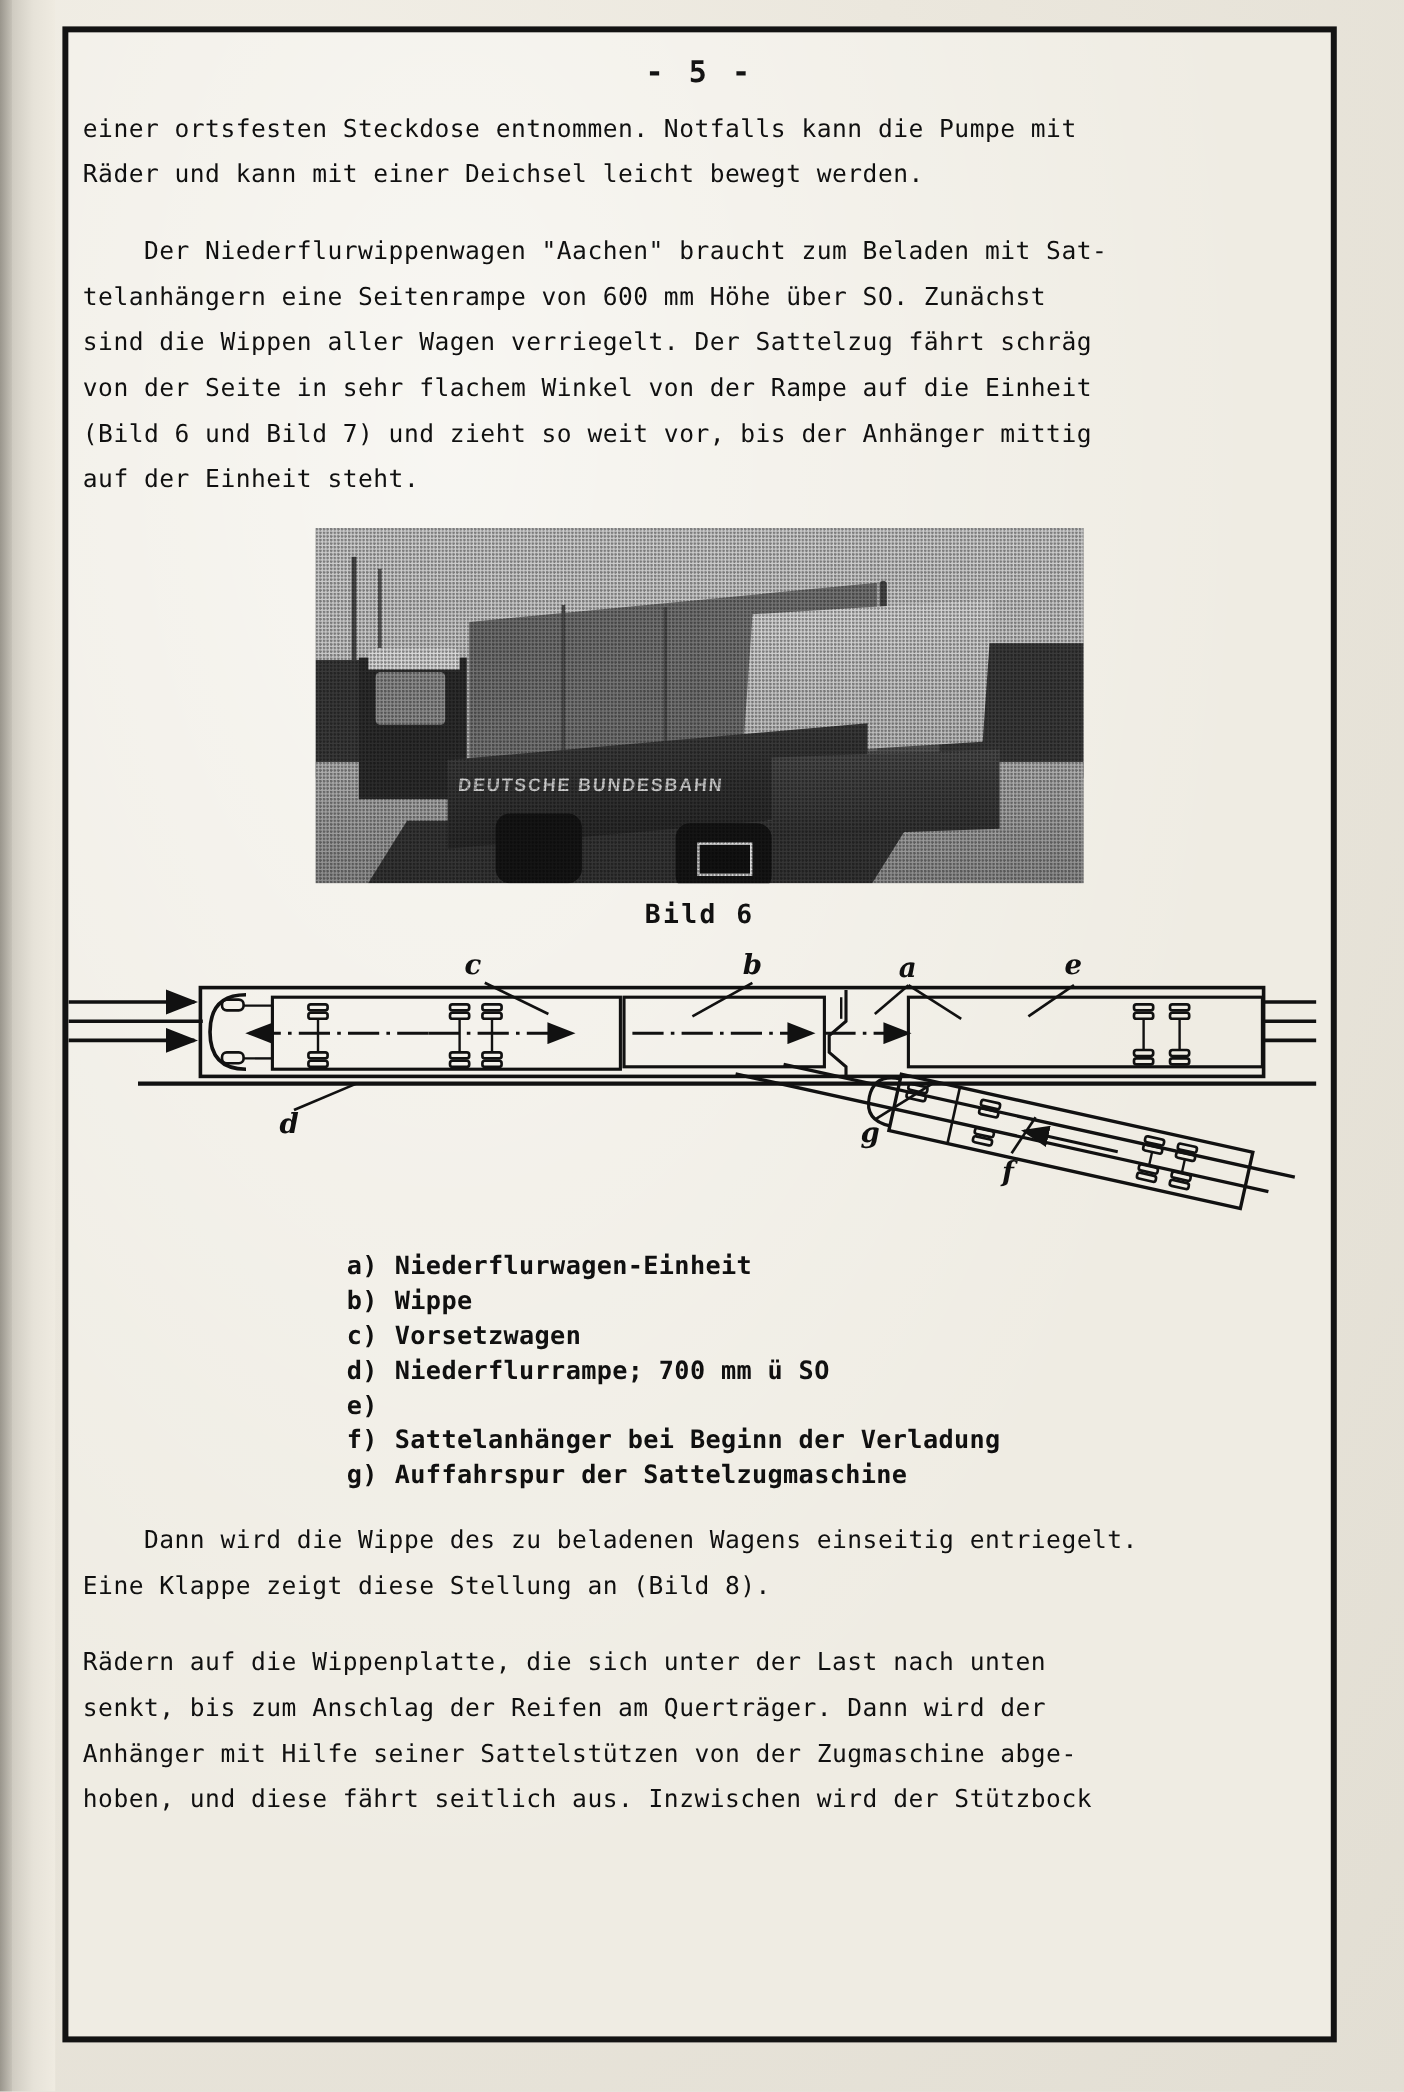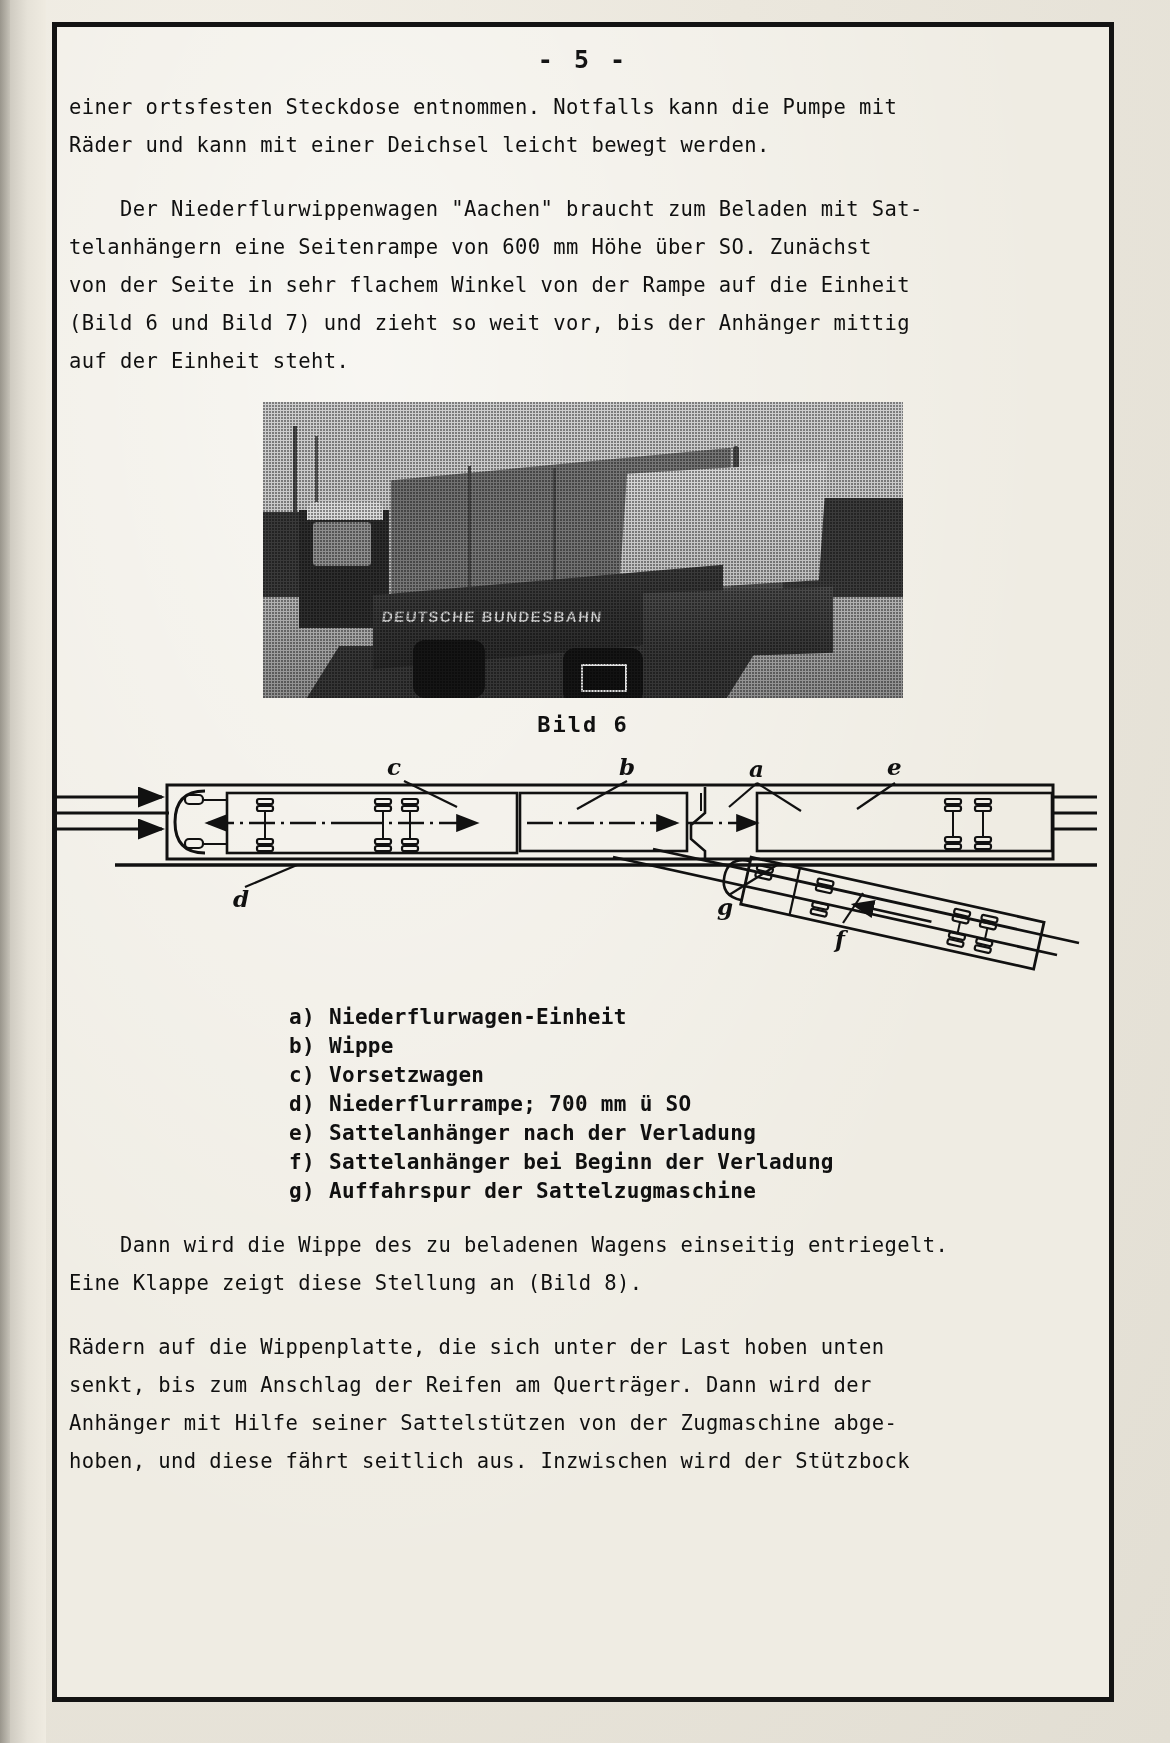--- a/index.html
+++ b/index.html
@@ -156,20 +156,21 @@
     <div class="pageno">- 5 -</div>
 
     <div id="p1">
       <p class="body para">einer ortsfesten Steckdose entnommen. Notfalls kann die Pumpe mit</p>
       <p class="body para">Räder und kann mit einer Deichsel leicht bewegt werden.</p>
     </div>
 
     <div id="p2">
       <p class="body para">    Der Niederflurwippenwagen "Aachen" braucht zum Beladen mit Sat-</p>
       <p class="body para">telanhängern eine Seitenrampe von 600 mm Höhe über SO. Zunächst</p>
+      <p class="body para">sind die Wippen aller Wagen verriegelt. Der Sattelzug fährt schräg</p>
       <p class="body para">von der Seite in sehr flachem Winkel von der Rampe auf die Einheit</p>
       <p class="body para">(Bild 6 und Bild 7) und zieht so weit vor, bis der Anhänger mittig</p>
       <p class="body para">auf der Einheit steht.</p>
     </div>
 
     <div id="photo-wrap">
       <div id="photo">
         <div class="ph" id="sky"></div>
         <div class="ph" id="mast"></div>
         <div class="ph" id="mast2"></div>
@@ -322,39 +323,38 @@
       <div class="leg-row">
         <span class="leg-key">c)</span>
         <span>Vorsetzwagen</span>
       </div>
       <div class="leg-row">
         <span class="leg-key">d)</span>
         <span>Niederflurrampe; 700 mm ü SO</span>
       </div>
       <div class="leg-row">
         <span class="leg-key">e)</span>
-        <span>Sattelanhänger nach der Verladung</span>
       </div>
       <div class="leg-row">
         <span class="leg-key">f)</span>
         <span>Sattelanhänger bei Beginn der Verladung</span>
       </div>
       <div class="leg-row">
         <span class="leg-key">g)</span>
         <span>Auffahrspur der Sattelzugmaschine</span>
       </div>
     </div>
 
 
     <div id="p3">
       <p class="body para">    Dann wird die Wippe des zu beladenen Wagens einseitig entriegelt.</p>
       <p class="body para">Eine Klappe zeigt diese Stellung an (Bild 8).</p>
     </div>
 
     <div id="p4">
-      <p class="body para">Rädern auf die Wippenplatte, die sich unter der Last hoben unten</p>
+      <p class="body para">Rädern auf die Wippenplatte, die sich unter der Last nach unten</p>
       <p class="body para">senkt, bis zum Anschlag der Reifen am Querträger. Dann wird der</p>
       <p class="body para">Anhänger mit Hilfe seiner Sattelstützen von der Zugmaschine abge-</p>
       <p class="body para">hoben, und diese fährt seitlich aus. Inzwischen wird der Stützbock</p>
     </div>
 
   </div>
 </div>
 
 </body></html>

